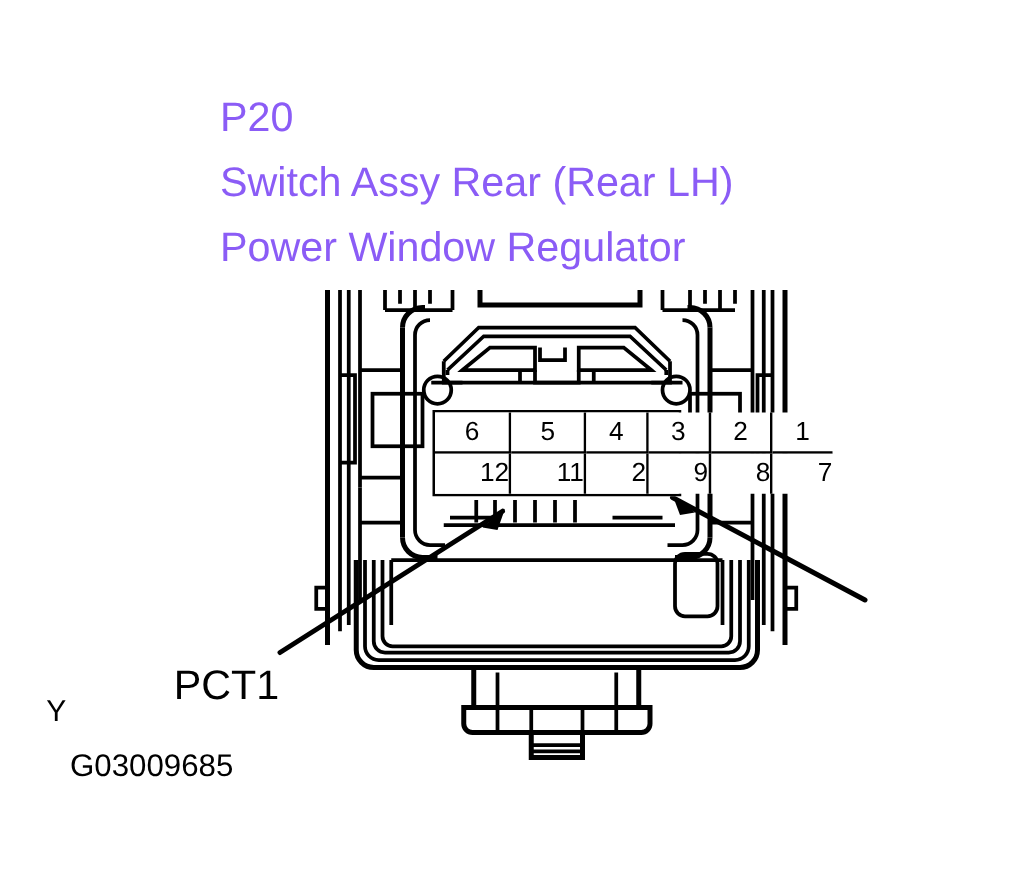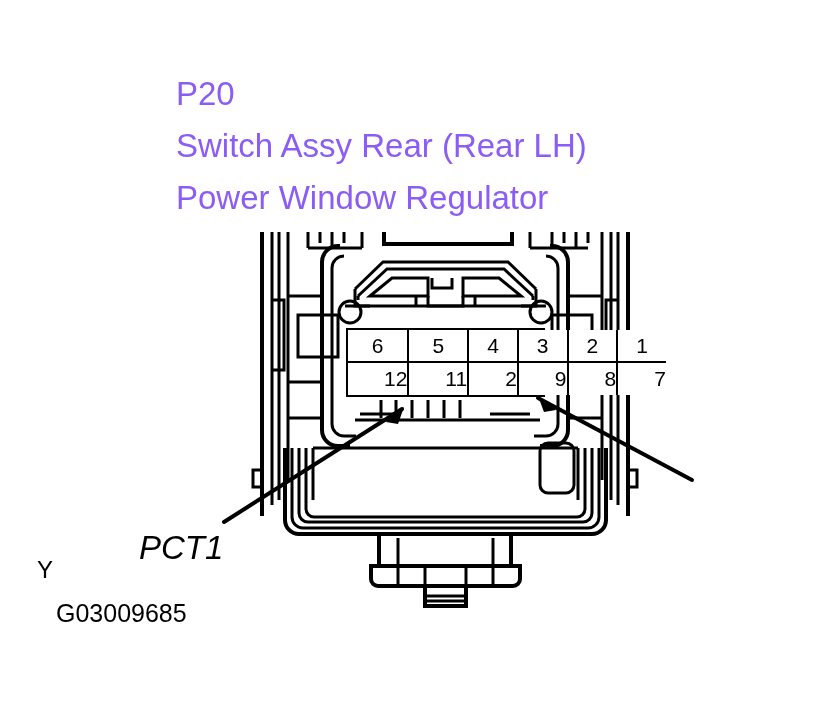--- a/index.html
+++ b/index.html
@@ -32,21 +32,21 @@
     color: #8b5cf6;
   }
   .callout-label {
     position: absolute;
     font-size: 33px;
     line-height: 33px;
     white-space: nowrap;
     color: #000000;
   }
   #gnd-label { left: 700px; top: 458px; }
-  #pct1-label { left: 139px; top: 531px; font-style: italic; }
+  #pct1-label { left: 139px; top: 531px; }
   #y-label {
     position: absolute;
     left: 37px;
     top: 558px;
     font-size: 24px;
     line-height: 24px;
     white-space: nowrap;
   }
   #code-label {
     position: absolute;

